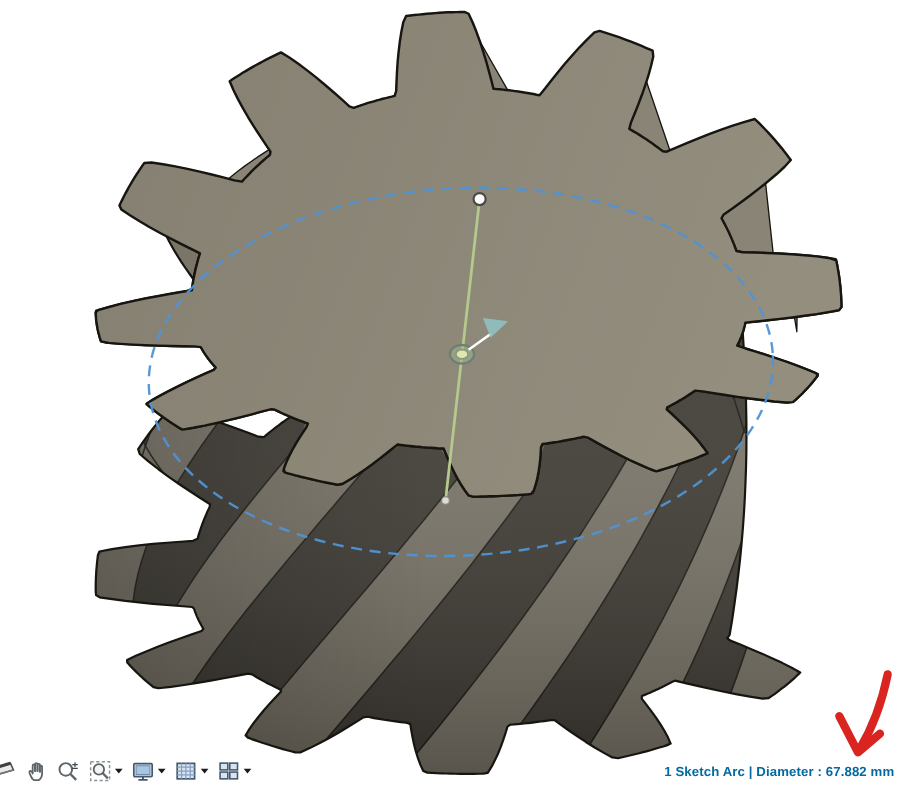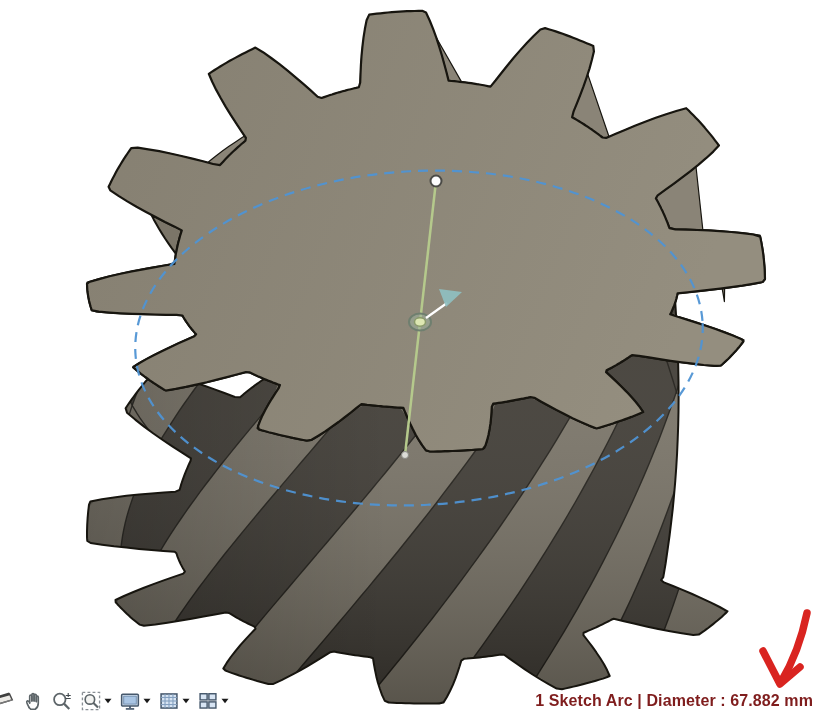--- a/index.html
+++ b/index.html
@@ -4,21 +4,21 @@
 <style>
   html,body{margin:0;padding:0;background:#fff;}
   .stage{position:relative;width:826px;height:716px;background:#ffffff;overflow:hidden;
          font-family:"Liberation Sans",sans-serif;}
   #scene{position:absolute;left:0;top:0;}
   .statusbar{position:absolute;left:0;right:0;bottom:0;height:30px;display:flex;
              justify-content:space-between;align-items:center;pointer-events:none;}
   .toolbar{display:flex;align-items:center;margin-left:-7px;pointer-events:auto;}
   .tb-item{display:flex;align-items:center;gap:2px;margin-right:7px;}
   .tb-btn{background:none;border:0;padding:0;margin:0;cursor:pointer;display:flex;align-items:center;}
-  .status-text{font-weight:bold;font-size:16px;color:#7f1d1d;margin-right:13px;letter-spacing:.1px;
+  .status-text{font-weight:bold;font-size:12px;color:#0369a1;margin-right:13px;letter-spacing:.1px;
                pointer-events:auto;}
 </style>
 </head>
 <body>
 
 <div class="stage">
   <svg id="scene" width="826" height="716" viewBox="0 0 826 716">
       <defs>
         <linearGradient id="topGrad" x1="0" y1="0" x2="1" y2="0.25">
           <stop offset="0" stop-color="#857f71"></stop>

